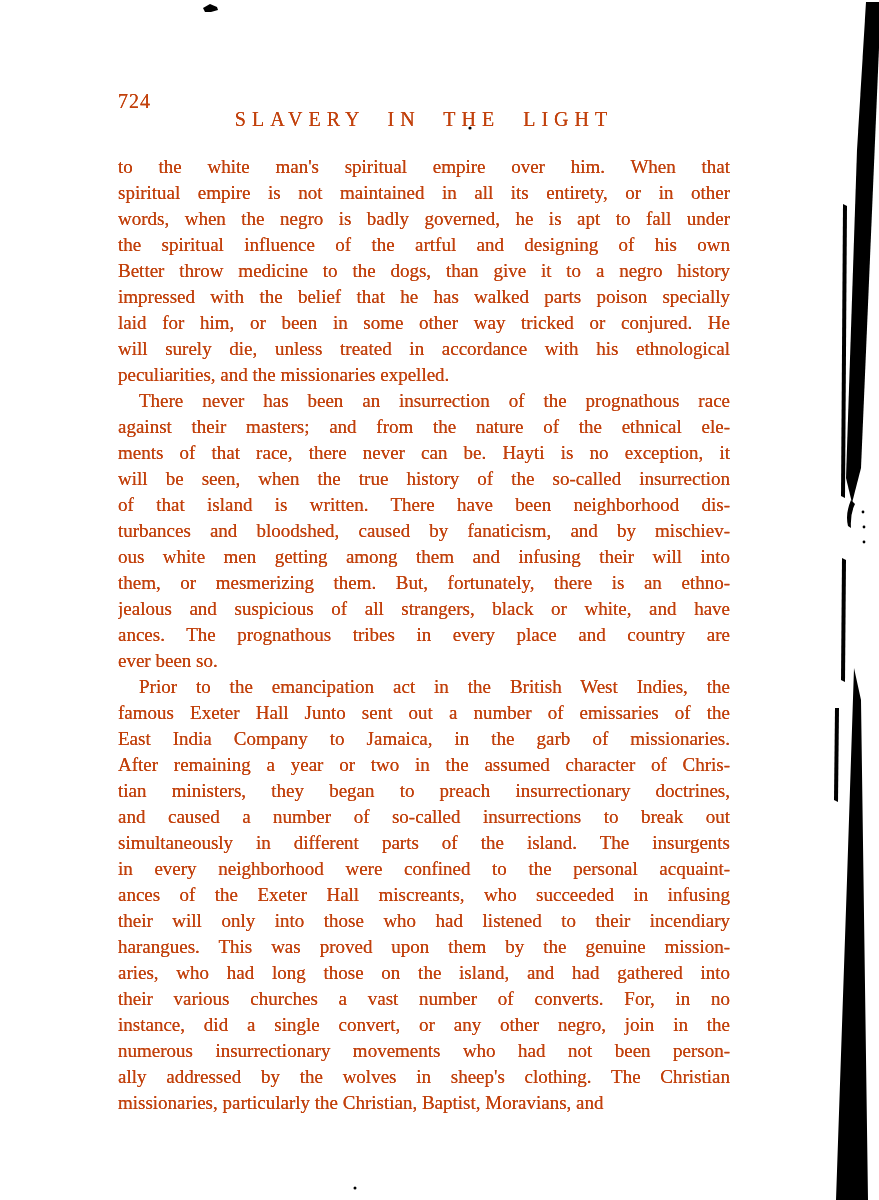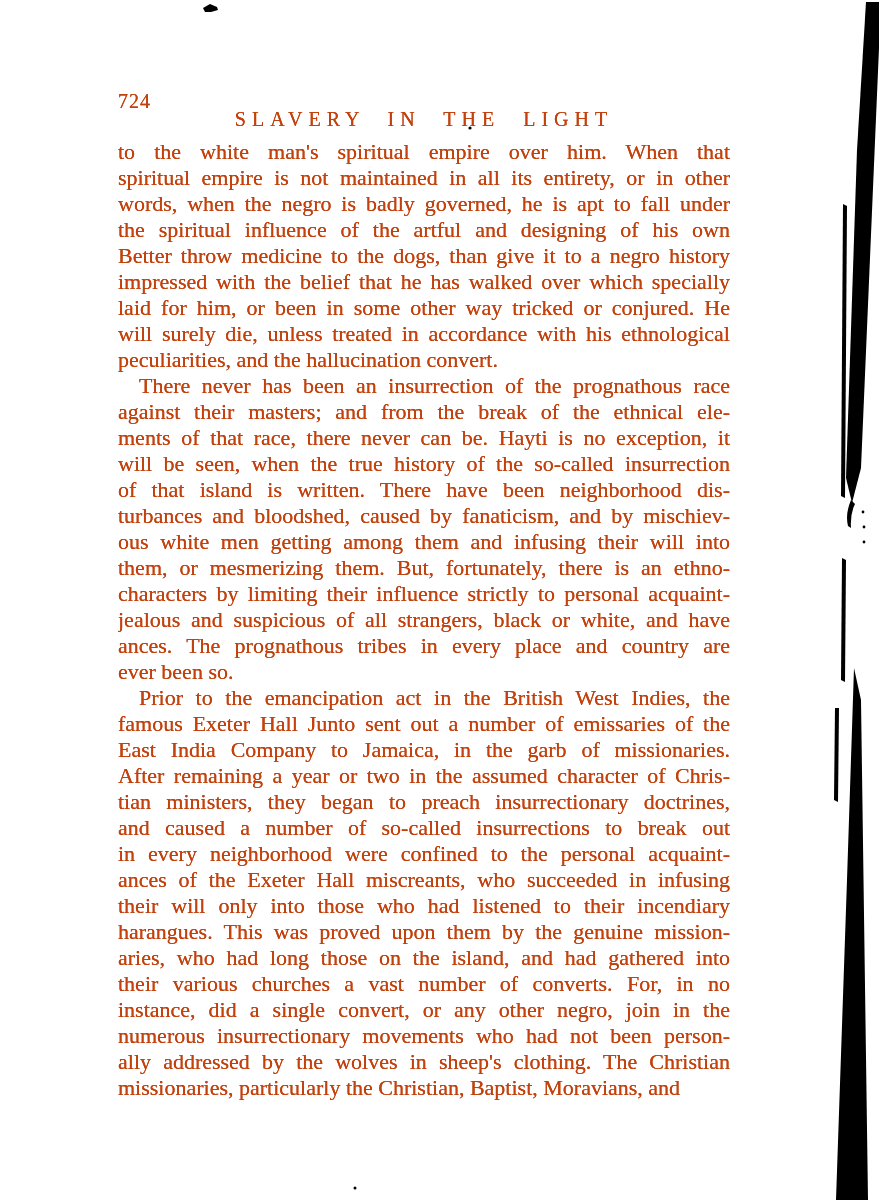--- a/index.html
+++ b/index.html
@@ -35,22 +35,22 @@
     left: 50%;
     top: 18px;
     transform: translateX(-50%);
     white-space: nowrap;
     font-size: 20px;
     letter-spacing: 6px;
     word-spacing: 12px;
     text-shadow: 0 0 0.6px currentColor;
   }
   .body-text {
-    margin-top: 23px;
-    font-size: 22px;
+    margin-top: 38px;
+    font-size: 19px;
     line-height: 26px;
     text-shadow: 0 0 0.45px currentColor;
   }
   .paragraph { margin: 0; }
   .line {
     text-align: justify;
     text-align-last: justify;
     white-space: normal;
     height: 26px;
     overflow: hidden;
@@ -73,46 +73,46 @@
       <span class="page-number">724</span>
       <span class="running-head">SLAVERY IN THE LIGHT</span>
     </div>
     <div class="body-text">
         <div class="paragraph">
           <div class="line">to the white man's spiritual empire over him. When that</div>
           <div class="line">spiritual empire is not maintained in all its entirety, or in other</div>
           <div class="line">words, when the negro is badly governed, he is apt to fall under</div>
           <div class="line">the spiritual influence of the artful and designing of his own</div>
           <div class="line">Better throw medicine to the dogs, than give it to a negro history</div>
-          <div class="line">impressed with the belief that he has walked over which specially</div>
+          <div class="line">impressed with the belief that he has walked parts poison specially</div>
           <div class="line">laid for him, or been in some other way tricked or conjured. He</div>
           <div class="line">will surely die, unless treated in accordance with his ethnological</div>
-          <div class="line last">peculiarities, and the hallucination convert.</div>
+          <div class="line last">peculiarities, and the missionaries expelled.</div>
         </div>
         <div class="paragraph indented">
           <div class="line">There never has been an insurrection of the prognathous race</div>
-          <div class="line">against their masters; and from the break of the ethnical ele-</div>
+          <div class="line">against their masters; and from the nature of the ethnical ele-</div>
           <div class="line">ments of that race, there never can be. Hayti is no exception, it</div>
           <div class="line">will be seen, when the true history of the so-called insurrection</div>
           <div class="line">of that island is written. There have been neighborhood dis-</div>
           <div class="line">turbances and bloodshed, caused by fanaticism, and by mischiev-</div>
           <div class="line">ous white men getting among them and infusing their will into</div>
           <div class="line">them, or mesmerizing them. But, fortunately, there is an ethno-</div>
-          <div class="line">characters by limiting their influence strictly to personal acquaint-</div>
           <div class="line">jealous and suspicious of all strangers, black or white, and have</div>
           <div class="line">ances. The prognathous tribes in every place and country are</div>
           <div class="line last">ever been so.</div>
         </div>
         <div class="paragraph indented">
           <div class="line">Prior to the emancipation act in the British West Indies, the</div>
           <div class="line">famous Exeter Hall Junto sent out a number of emissaries of the</div>
           <div class="line">East India Company to Jamaica, in the garb of missionaries.</div>
           <div class="line">After remaining a year or two in the assumed character of Chris-</div>
           <div class="line">tian ministers, they began to preach insurrectionary doctrines,</div>
           <div class="line">and caused a number of so-called insurrections to break out</div>
+          <div class="line">simultaneously in different parts of the island. The insurgents</div>
           <div class="line">in every neighborhood were confined to the personal acquaint-</div>
           <div class="line">ances of the Exeter Hall miscreants, who succeeded in infusing</div>
           <div class="line">their will only into those who had listened to their incendiary</div>
           <div class="line">harangues. This was proved upon them by the genuine mission-</div>
           <div class="line">aries, who had long those on the island, and had gathered into</div>
           <div class="line">their various churches a vast number of converts. For, in no</div>
           <div class="line">instance, did a single convert, or any other negro, join in the</div>
           <div class="line">numerous insurrectionary movements who had not been person-</div>
           <div class="line">ally addressed by the wolves in sheep's clothing. The Christian</div>
           <div class="line last">missionaries, particularly the Christian, Baptist, Moravians, and</div>

